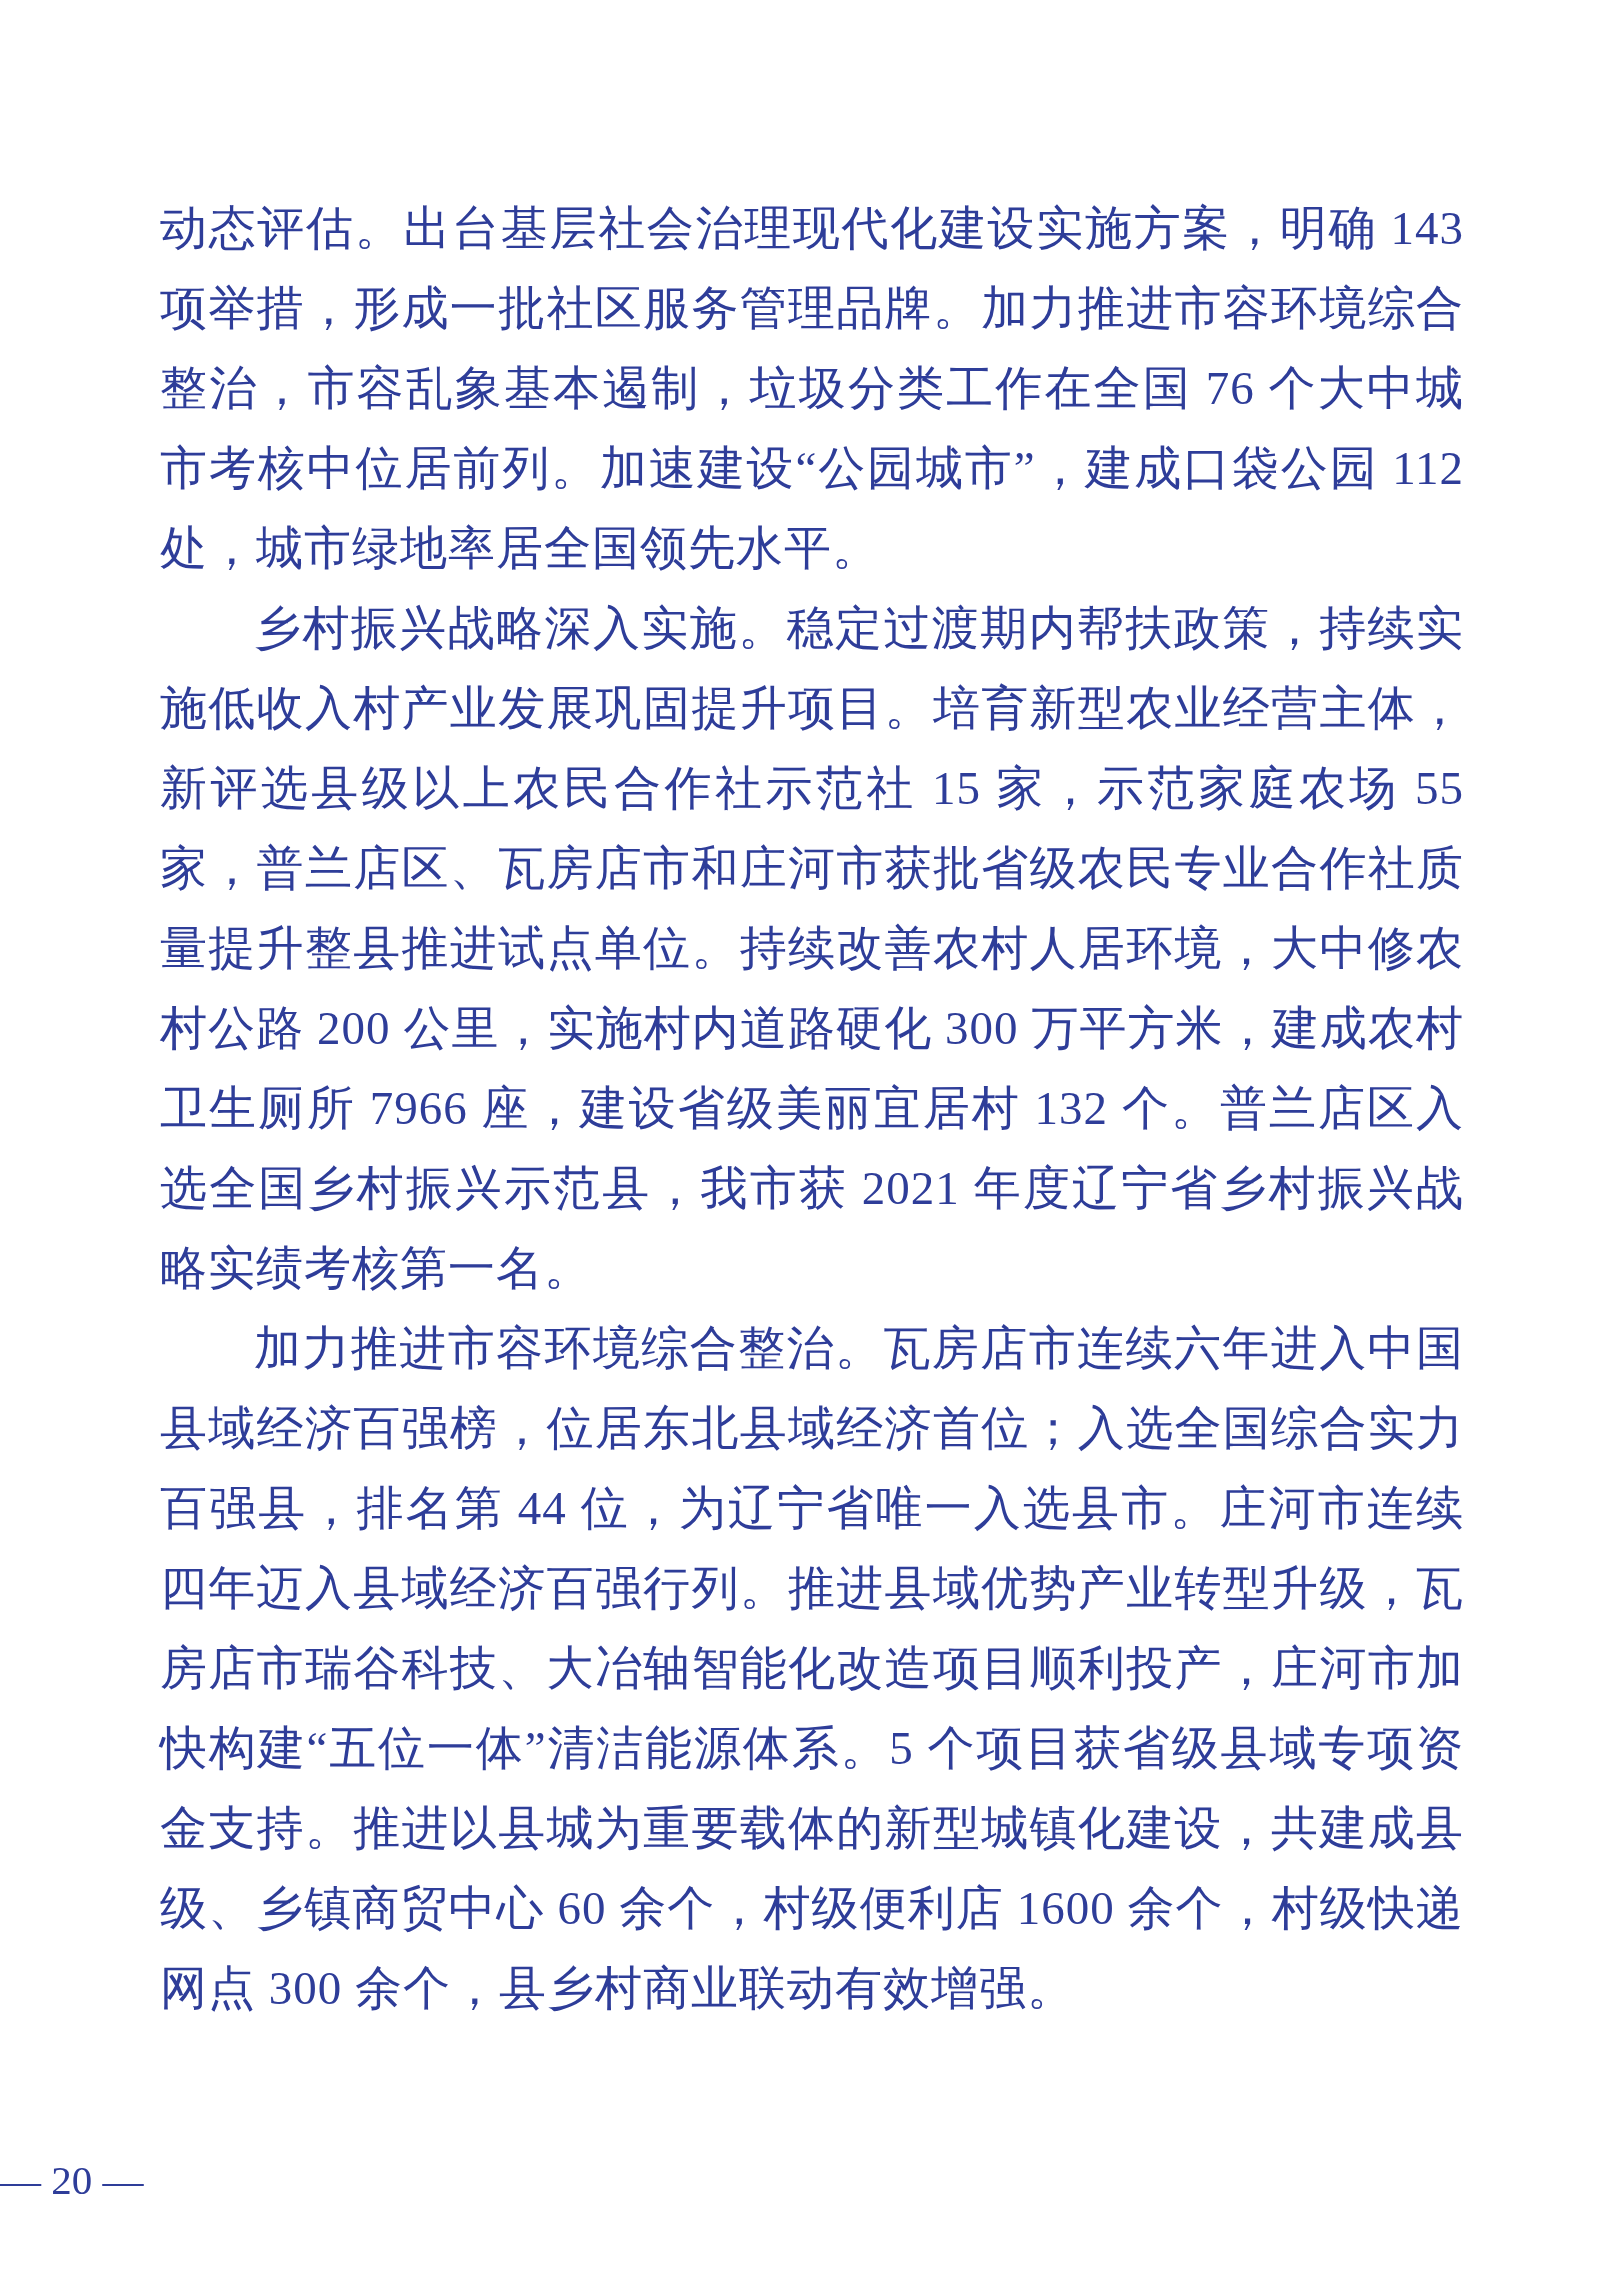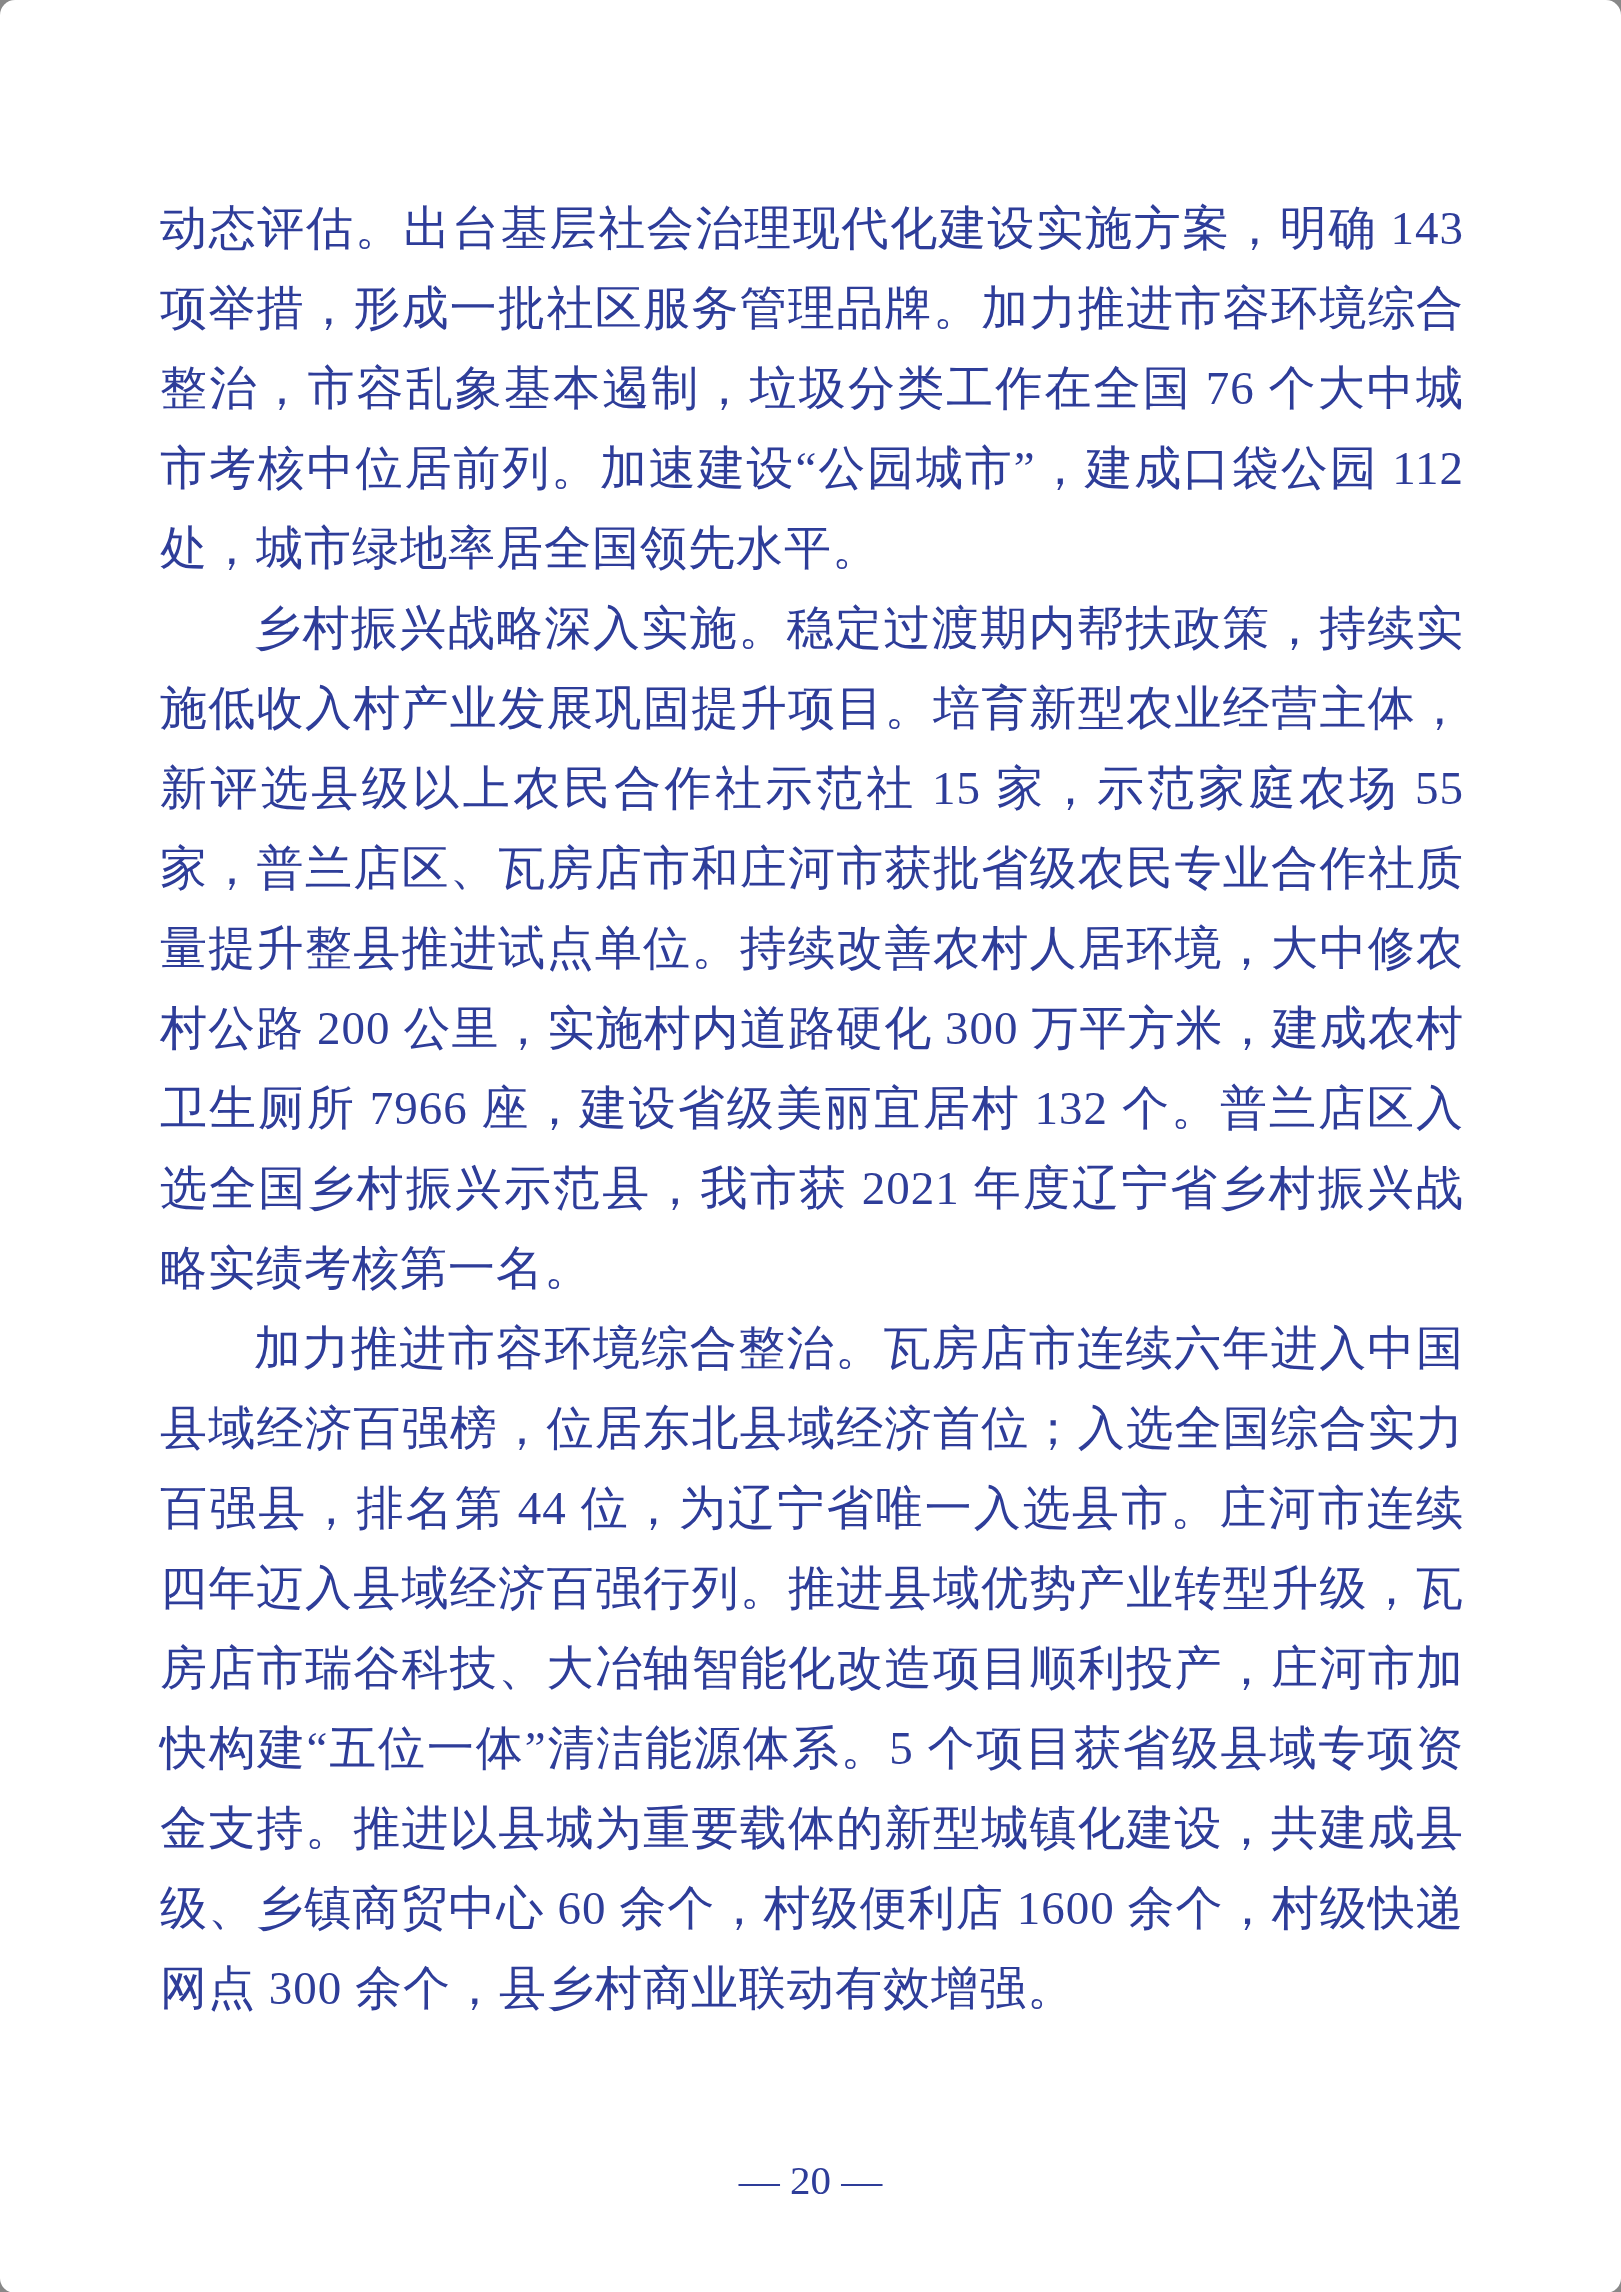--- a/index.html
+++ b/index.html
@@ -11,21 +11,20 @@
     padding: 0;
     background: #888;
   }
   .page {
     position: relative;
     width: 1621px;
     height: 2293px;
     margin: 0 auto;
     background: var(--paper);
     overflow: hidden;
-    border-radius: 15px;
   }
   .text-block {
     position: absolute;
     left: 160px;
     top: 188px;
     width: 1304px;
     color: var(--ink);
     font-family: "Liberation Serif", "DejaVu Serif", serif;
     font-size: 47px;
     line-height: 80px;
@@ -42,21 +41,20 @@
   }
   .lead {
     font-weight: 400;
     font-family: "Liberation Sans", "DejaVu Sans", sans-serif;
   }
   .page-number {
     position: absolute;
     left: 0;
     width: 100%;
     top: 2156px;
-    text-align: center;
     color: var(--ink);
     font-family: "Liberation Serif", "DejaVu Serif", serif;
     font-size: 41px;
     line-height: 49px;
   }
 </style>
 </head>
 <body>
 
 <div class="page">

